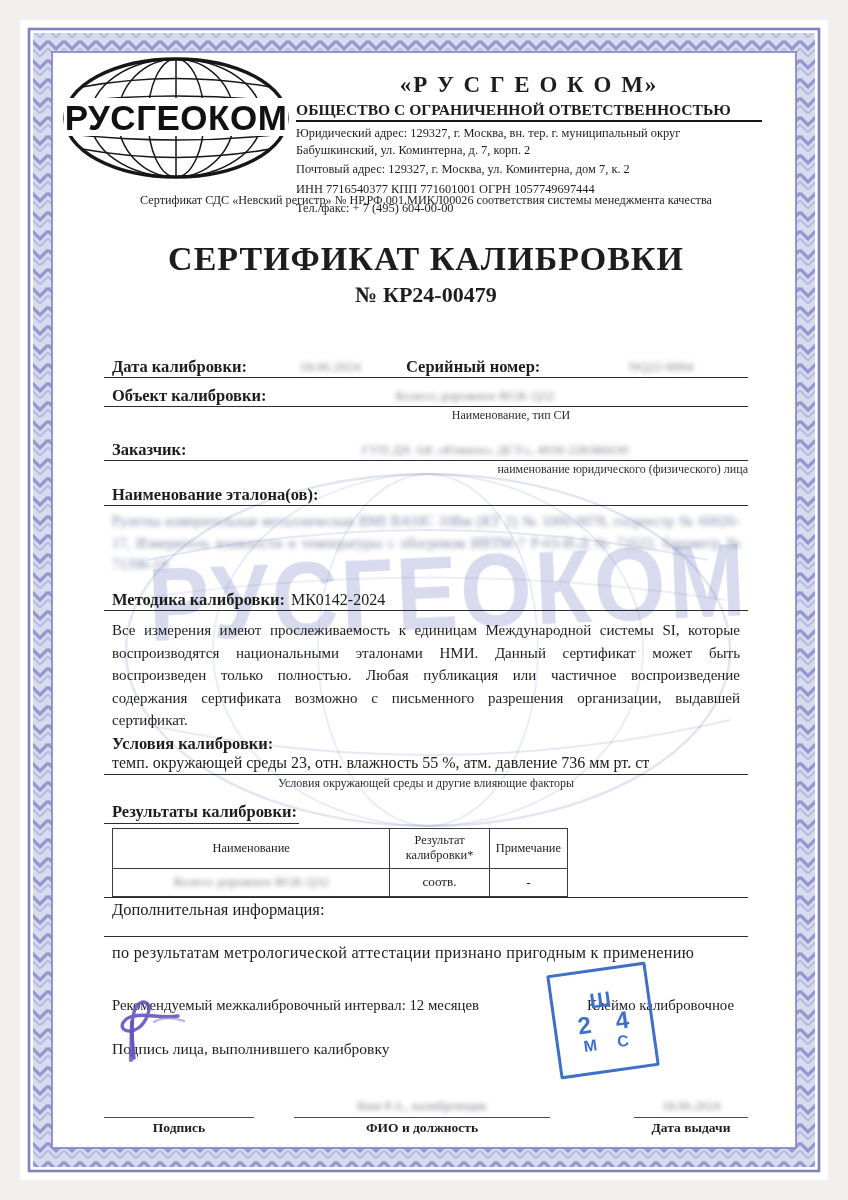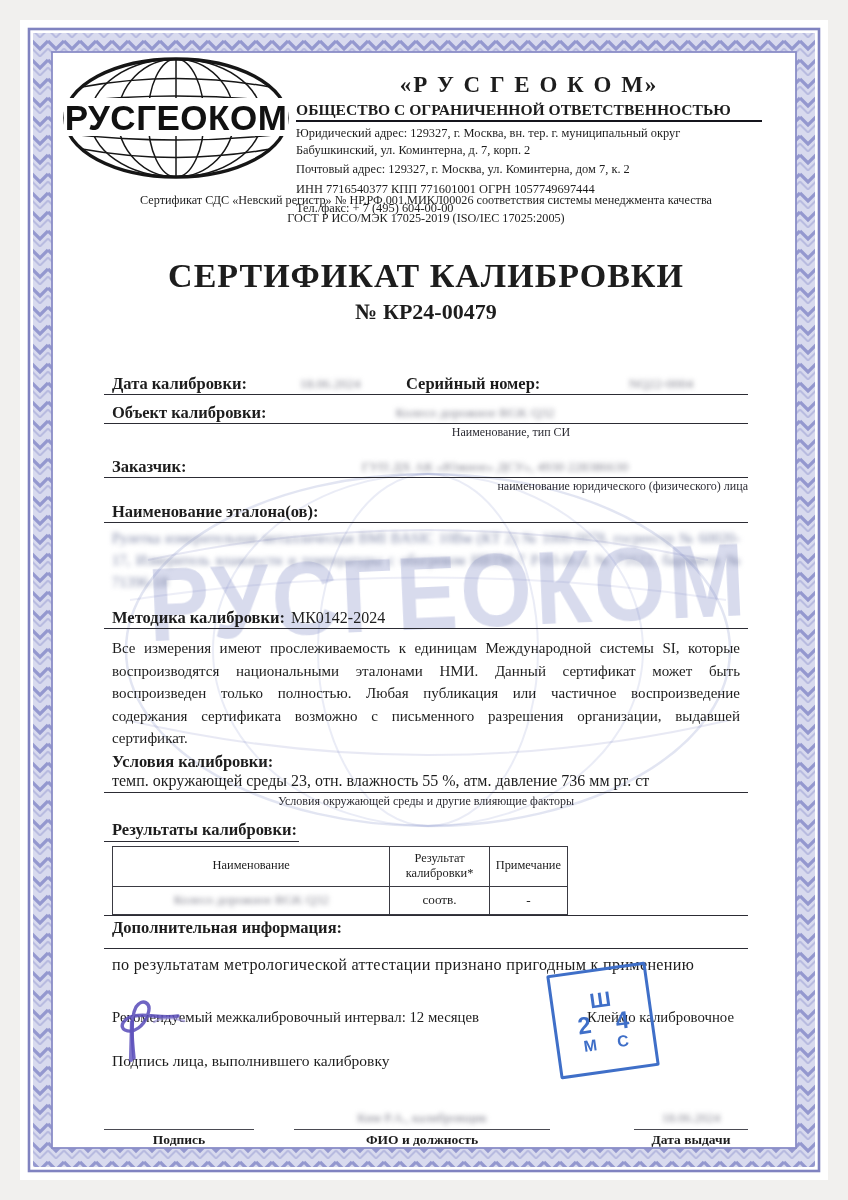--- a/index.html
+++ b/index.html
@@ -46,21 +46,21 @@
 
   .res-label{display:inline-block;margin-top:11px;margin-left:0px;font-weight:bold;font-size:16.5px;
              border-bottom:1.7px solid #2c2c34;padding:0 2px 1px 8px;}
   table.results{margin-top:4px;margin-left:8px;border-collapse:collapse;width:456px;}
   table.results th,table.results td{border:1.3px solid #3a3a42;text-align:center;font-weight:normal;}
   table.results th{font-size:12.4px;line-height:1.25;padding:4px 6px;height:28px;}
   table.results td{font-size:13.2px;padding:3px 6px;height:21px;}
 
   .footnote{margin-top:13px;font-size:13.4px;line-height:1.45;padding:0 8px 4px 8px;}
   .addl-top{border-top:1.5px solid #2c2c34;}
-  .addl-label{font-weight:bold;font-size:16.5px;padding:2px 0 10px 8px;border-bottom:1.5px solid #2c2c34;}
+  .addl-label{font-weight:normal;font-size:16.5px;padding:2px 0 16px 8px;border-bottom:1.5px solid #2c2c34;}
   .addl-val{margin-top:7px;font-size:16.2px;padding-left:8px;letter-spacing:0.3px;}
 
   .footer-row{margin-top:34px;display:flex;font-size:14.8px;padding-left:8px;}
   .stamp-cap{margin-left:auto;margin-right:14px;}
   .sign-cap{margin-top:26px;font-size:15.5px;padding-left:8px;}
 
   .sigrow{margin-top:40px;display:flex;}
   .sgroup{display:flex;flex-direction:column;}
   .sg1{width:150px;}
   .sg2{width:256px;margin-left:40px;}
@@ -129,21 +129,20 @@
     <div class="company-sub">ОБЩЕСТВО С ОГРАНИЧЕННОЙ ОТВЕТСТВЕННОСТЬЮ</div>
     <div class="addr">Юридический адрес: 129327, г. Москва, вн. тер. г. муниципальный округ Бабушкинский, ул. Коминтерна, д. 7, корп. 2</div>
     <div class="addr">Почтовый адрес: 129327, г. Москва, ул. Коминтерна, дом 7, к. 2</div>
     <div class="addr">ИНН 7716540377 КПП 771601001 ОГРН 1057749697444</div>
     <div class="addr">Тел./факс: + 7 (495) 604-00-00</div>
   </div>
 
   <div class="content">
     <div class="sds">
       <div>Сертификат СДС «Невский регистр» № НР.РФ.001.МИКЛ00026 соответствия системы менеджмента качества</div>
-      <div>ГОСТ Р ИСО/МЭК 17025-2019 (ISO/IEC 17025:2005)</div>
     </div>
 
     <div class="title1">СЕРТИФИКАТ КАЛИБРОВКИ</div>
     <div class="title2">№ КР24-00479</div>
 
     
     <div class="frow1 uline">
       <div class="lbl pad8">Дата калибровки:</div>
       <div class="val redacted">18.06.2024</div>
       <div class="lbl">Серийный номер:</div>

